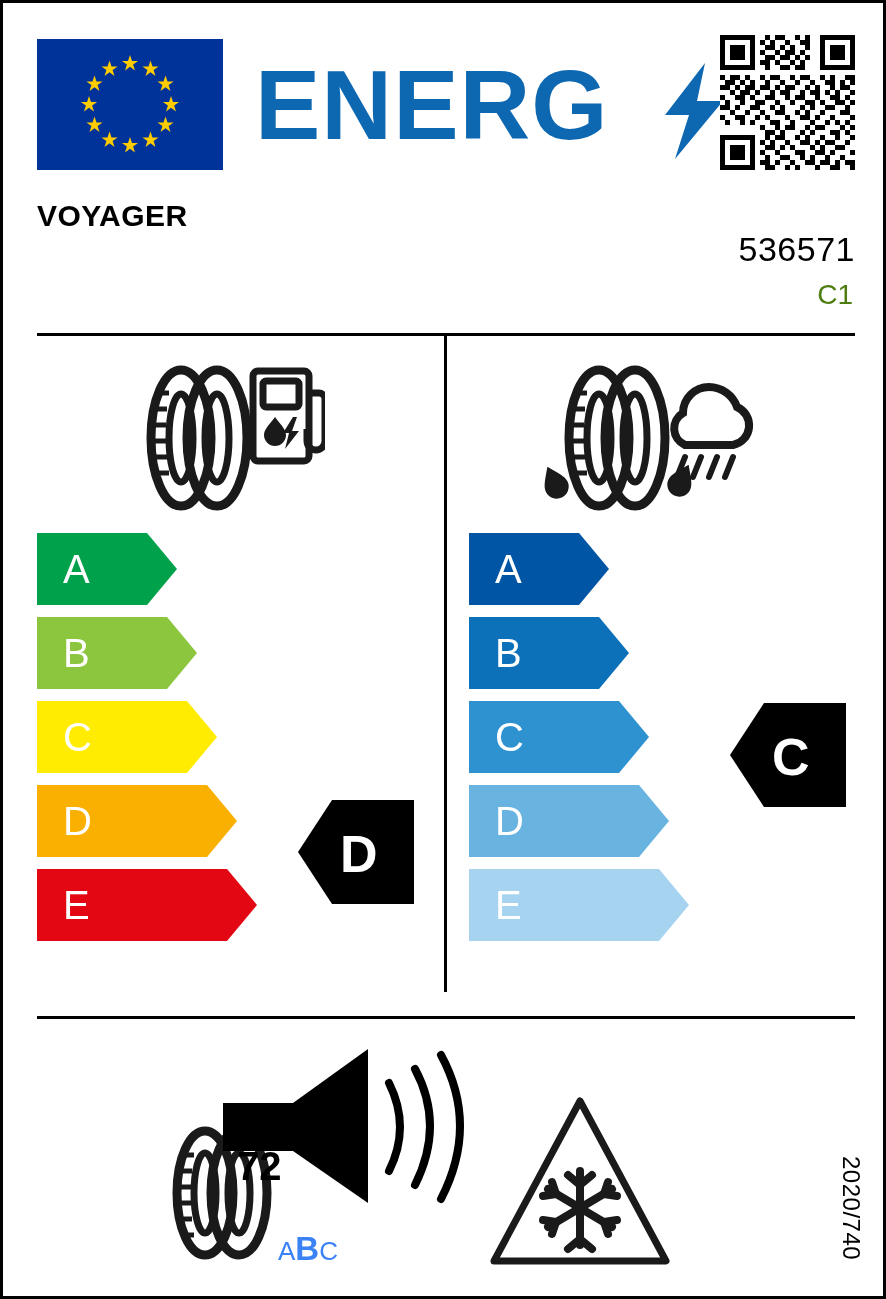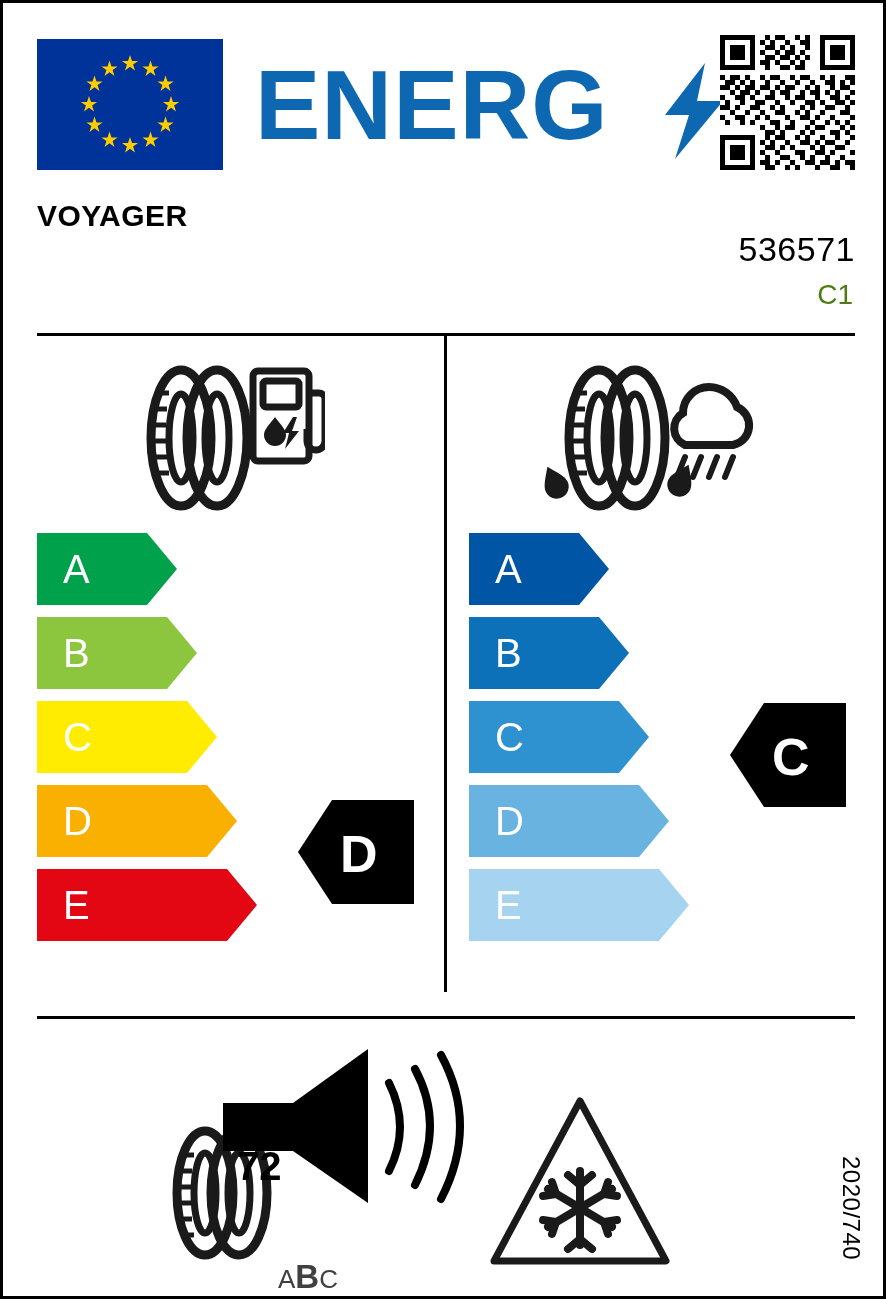--- a/index.html
+++ b/index.html
@@ -214,22 +214,21 @@
     left: 303px;
     top: 1122px;
     font-size: 30px;
     color: #000;
   }
   .noise-classes {
     position: absolute;
     left: 275px;
     top: 1227px;
     font-size: 26px;
-    color: #404040;
-    margin-top: 28px;
+    color: #3b82f6;
   }
   .noise-classes .sel {
     font-size: 33px;
     font-weight: bold;
   }
 
   .snow-block {
     position: absolute;
     left: 487px;
     top: 1090px;

